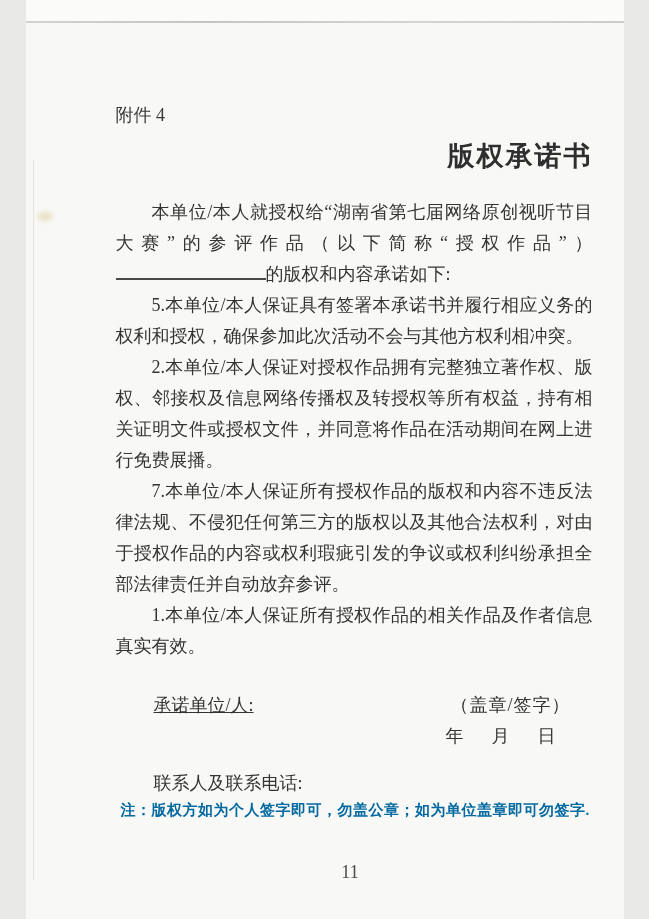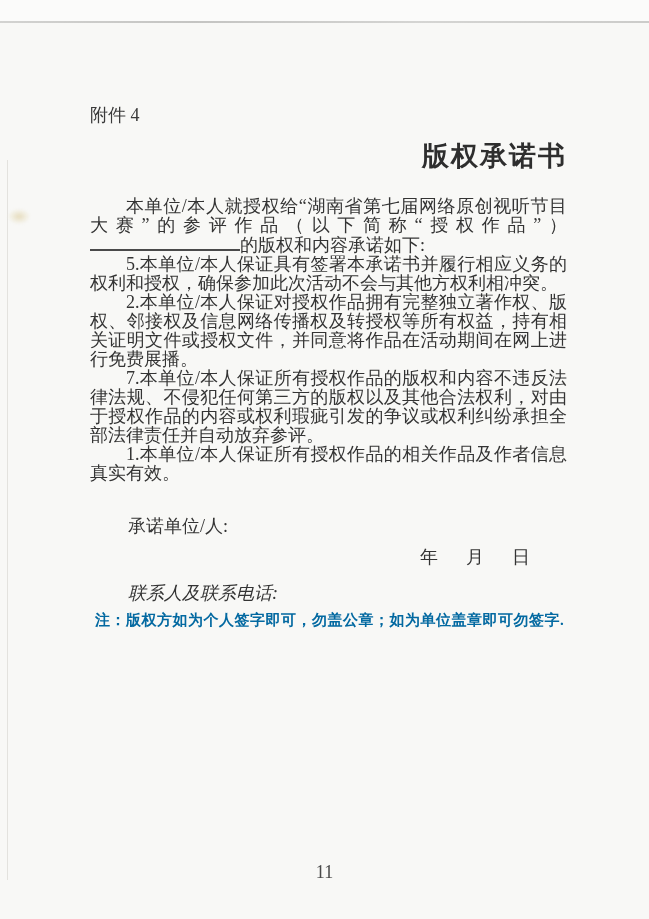--- a/index.html
+++ b/index.html
@@ -2,21 +2,21 @@
 <html><head>
 <meta charset="utf-8">
 <style>
   html, body {
     margin: 0;
     padding: 0;
     background: #e9e9e7;
   }
   .page {
     position: relative;
-    width: 649px;
+    width: 598px;
     height: 919px;
     margin: 0 auto;
     background: #f8f8f6;
     font-family: "Liberation Serif", "DejaVu Serif", serif;
     color: #333;
     overflow: hidden;
   }
   
   .scan-top-strip {
     position: absolute;
@@ -62,59 +62,58 @@
     font-size: 27px;
     line-height: 34px;
     font-weight: bold;
     color: #2e2e2e;
     letter-spacing: 2px;
   }
   .body-text { margin-top: 24px; }
   .para {
     margin: 0;
     font-size: 18px;
-    line-height: 19px;
+    line-height: 31px;
     text-align: justify;
     text-indent: 2em;
     color: #343434;
   }
   .blank-line {
     display: inline-block;
     width: 150px;
     height: 14px;
     border-bottom: 2px solid #4a4a4a;
     vertical-align: baseline;
   }
   .sig-block {
     margin-top: 28px;
     font-size: 18px;
     color: #343434;
   }
   .sig-row {
     position: relative;
     line-height: 31px;
   }
-  .party-label { margin-left: 38px; }
+  .party-label { margin-left: 38px; text-decoration: underline; }
   .seal-label {
     position: absolute;
     left: 335px;
     top: 0;
     letter-spacing: 1px;
   }
   .date-row {
     display: flex;
     gap: 28px;
     margin-left: 330px;
     line-height: 31px;
   }
   .contact-row, .address-row {
     margin-left: 38px;
     line-height: 31px;
-    margin-top: 5px;
-    font-style: italic;
+    margin-top: 16px;
   }
   .note-row {
     margin-left: 5px;
     margin-top: 0px;
     font-size: 15px;
     line-height: 22px;
     font-weight: bold;
     color: #0369a1;
     letter-spacing: 0.5px;
   }
@@ -154,20 +153,21 @@
 
       <p class="para">7.本单位/本人保证所有授权作品的版权和内容不违反法律法规、不侵犯任何第三方的版权以及其他合法权利，对由于授权作品的内容或权利瑕疵引发的争议或权利纠纷承担全部法律责任并自动放弃参评。</p>
 
       <p class="para">1.本单位/本人保证所有授权作品的相关作品及作者信息真实有效。</p>
     </div>
 
     <div class="sig-block">
 
       <div class="sig-row">
         <span class="party-label">承诺单位/人:</span>
+        <span class="seal-label">（盖章/签字）</span>
       </div>
 
       <div class="date-row">
         <span>年</span>
         <span>月</span>
         <span>日</span>
       </div>
 
       <div class="contact-row">联系人及联系电话:</div>
 

